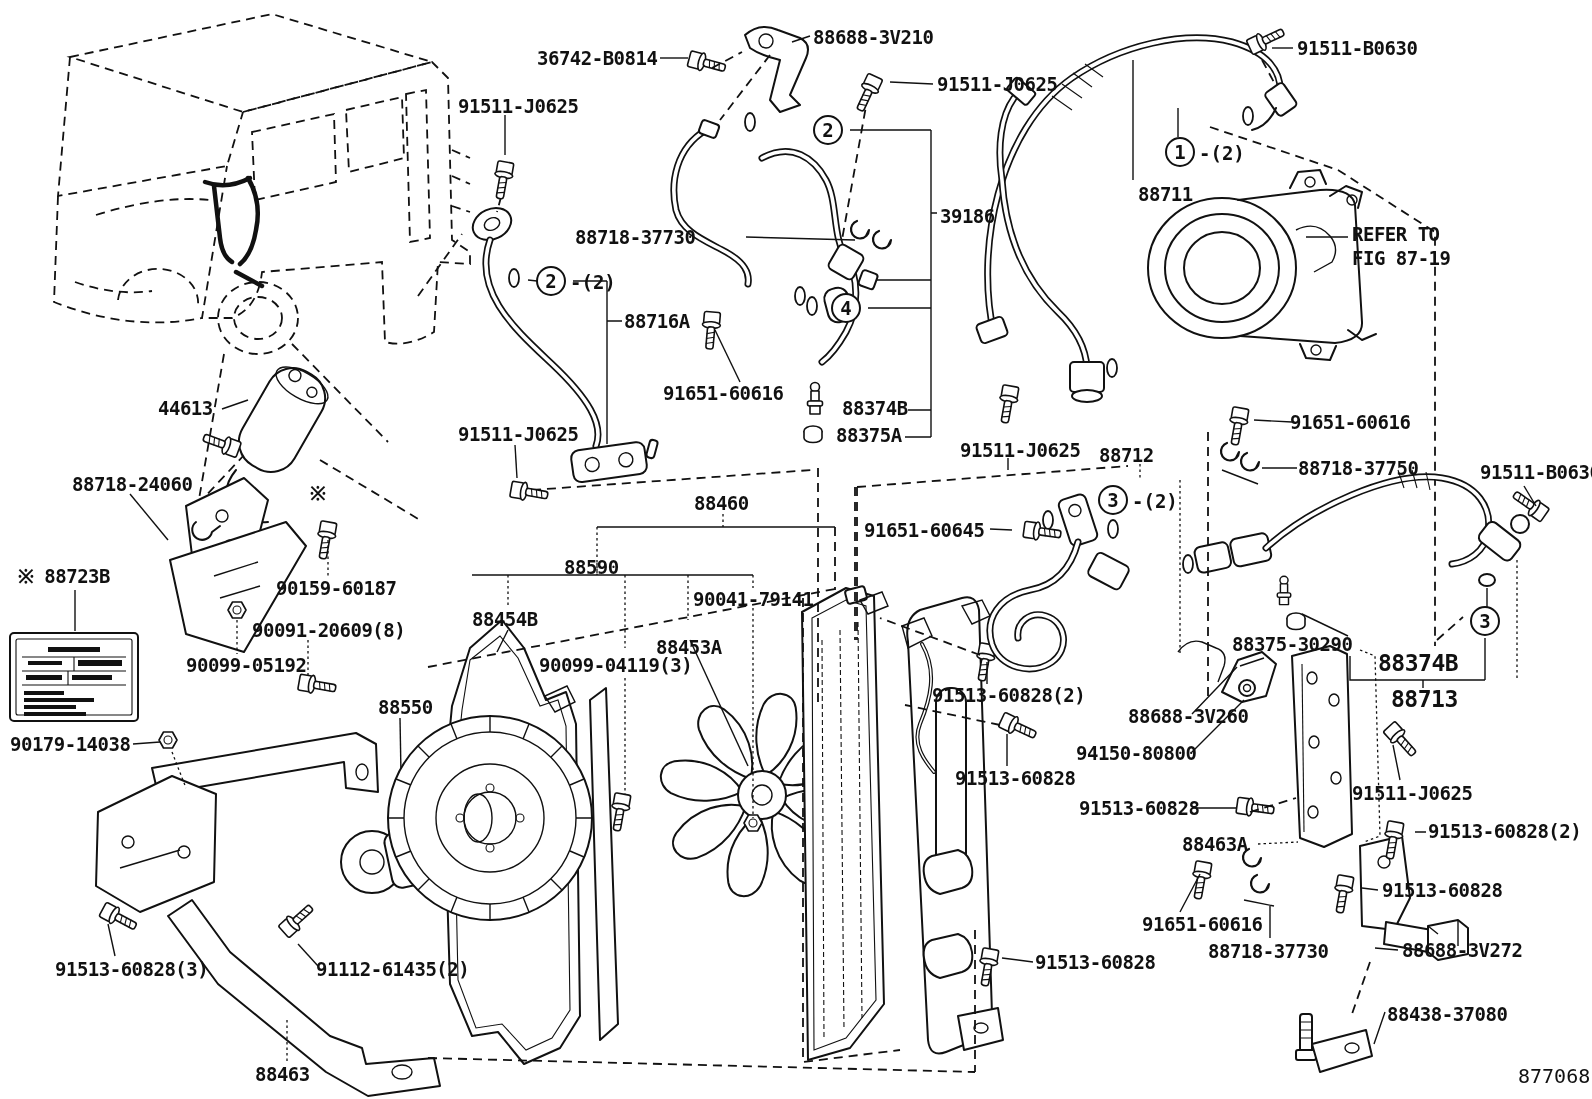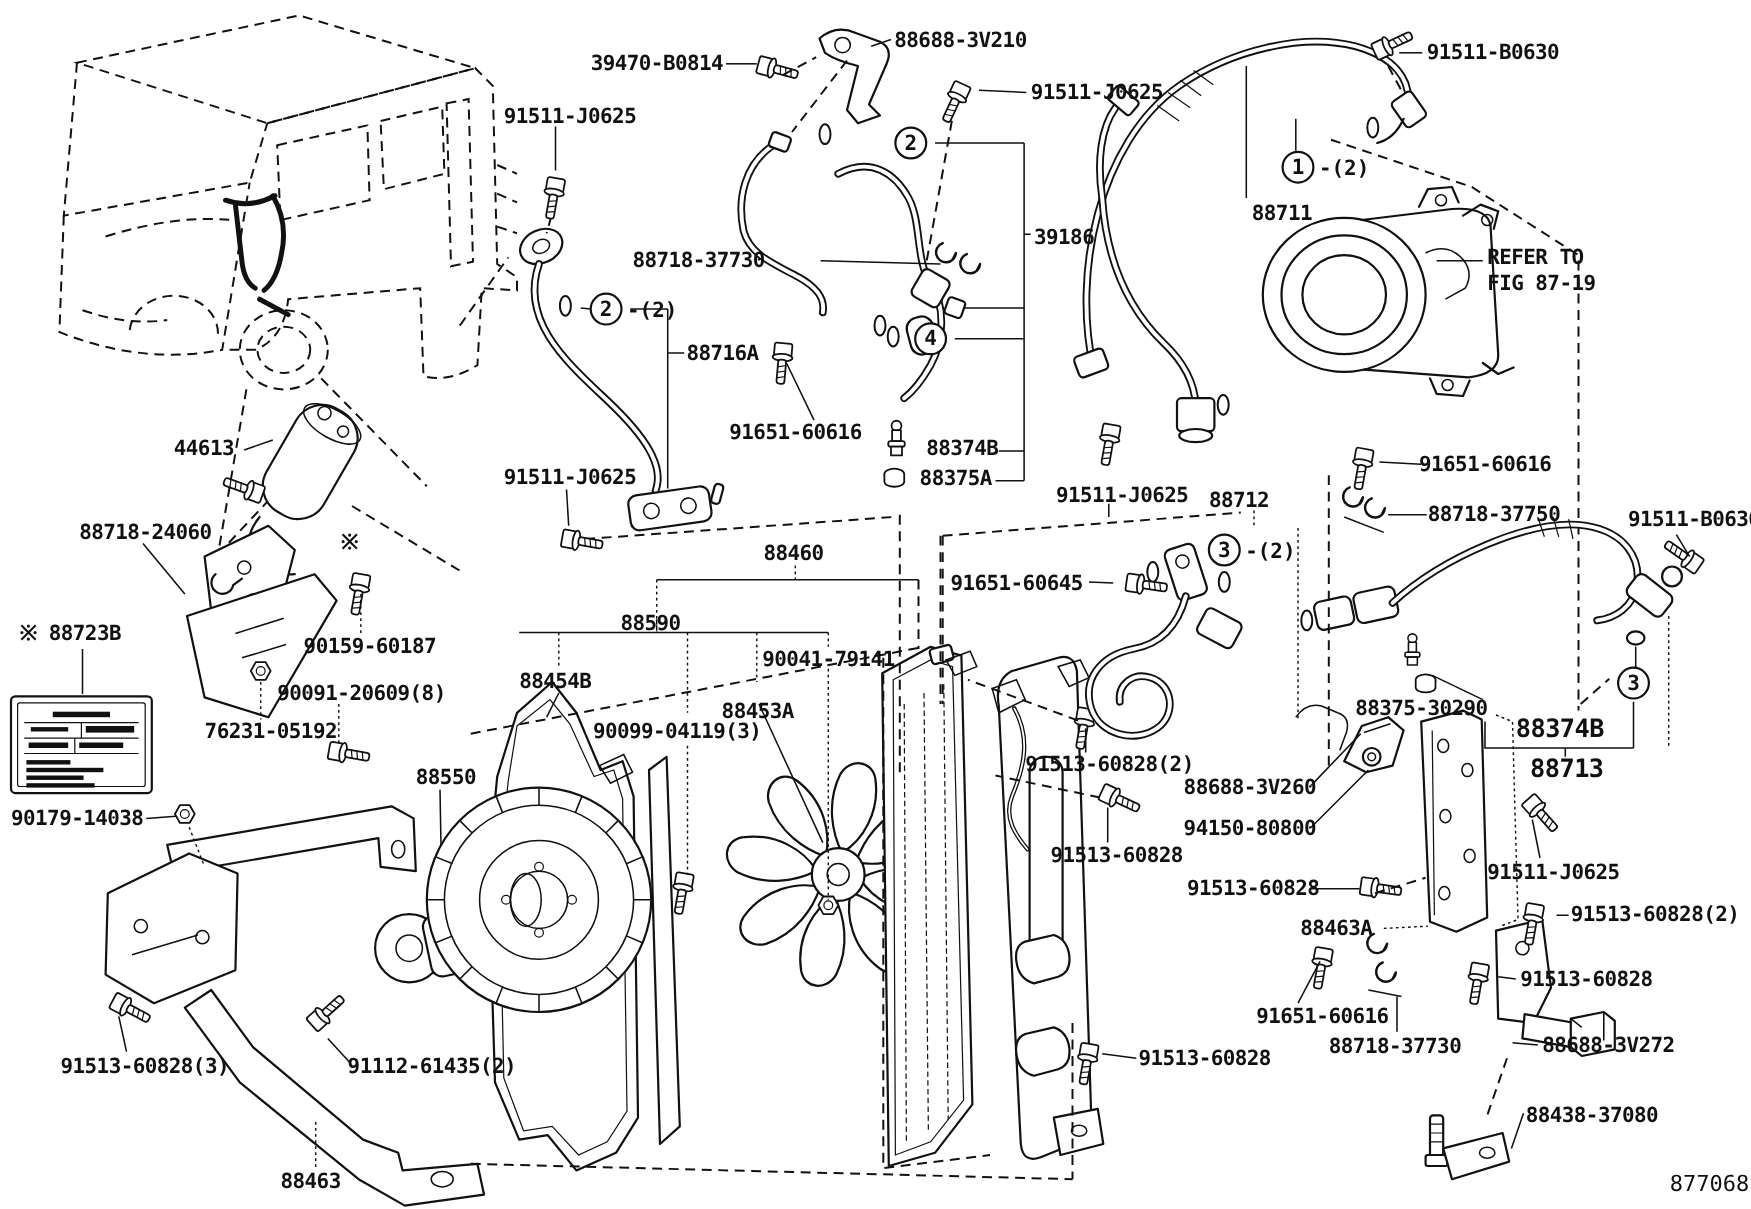--- a/index.html
+++ b/index.html
@@ -428,55 +428,55 @@
     <use href="#bolt" transform="translate(1010,392) rotate(100)"></use>
     <use href="#bolt" transform="translate(328,528) rotate(100)"></use>
     <use href="#bolt" transform="translate(305,683) rotate(10)"></use>
     <use href="#nut" x="237" y="610"></use>
     <line x1="1272" y1="48" x2="1293" y2="48" class="thin"></line>
     <path d="M328,540 V576 M308,640 V678 M237,620 V654" class="dot"></path>
     <path d="M712,68 L742,52" class="dash"></path>
   </g>
 </svg>
 
-<div class="lbl" style="left:537px;top:48px">39470-B0814</div>
+<div class="lbl" style="left:537px;top:48px">36742-B0814</div>
 <div class="lbl" style="left:813px;top:27px">88688-3V210</div>
 <div class="lbl" style="left:937px;top:74px">91511-J0625</div>
 <div class="lbl" style="left:1297px;top:38px">91511-B0630</div>
 <div class="lbl" style="left:458px;top:96px">91511-J0625</div>
 <div class="lbl" style="left:940px;top:206px">39186</div>
 <div class="lbl" style="left:575px;top:227px">88718-37730</div>
 <div class="lbl" style="left:624px;top:311px">88716A</div>
 <div class="lbl" style="left:1138px;top:184px">88711</div>
 <div class="lbl" style="left:1352px;top:224px">REFER TO</div>
 <div class="lbl" style="left:1352px;top:248px">FIG 87-19</div>
 <div class="lbl" style="left:158px;top:398px">44613</div>
 <div class="lbl" style="left:458px;top:424px">91511-J0625</div>
 <div class="lbl" style="left:72px;top:474px">88718-24060</div>
 <div class="lbl" style="left:18px;top:566px">※ 88723B</div>
 <div class="lbl" style="left:276px;top:578px">90159-60187</div>
 <div class="lbl" style="left:252px;top:620px">90091-20609(8)</div>
-<div class="lbl" style="left:186px;top:655px">76231-05192</div>
+<div class="lbl" style="left:186px;top:655px">90099-05192</div>
 <div class="lbl" style="left:378px;top:697px">88550</div>
 <div class="lbl" style="left:564px;top:557px">88590</div>
 <div class="lbl" style="left:694px;top:493px">88460</div>
 <div class="lbl" style="left:663px;top:383px">91651-60616</div>
 <div class="lbl" style="left:842px;top:398px">88374B</div>
 <div class="lbl" style="left:836px;top:425px">88375A</div>
 <div class="lbl" style="left:960px;top:440px">91511-J0625</div>
 <div class="lbl" style="left:1099px;top:445px">88712</div>
 <div class="lbl" style="left:864px;top:520px">91651-60645</div>
 <div class="lbl" style="left:1290px;top:412px">91651-60616</div>
 <div class="lbl" style="left:1298px;top:458px">88718-37750</div>
 <div class="lbl" style="left:1480px;top:462px">91511-B0630</div>
 <div class="lbl" style="left:1232px;top:634px">88375-30290</div>
 <div class="lbl big" style="left:1378px;top:651px">88374B</div>
 <div class="lbl big" style="left:1391px;top:687px">88713</div>
 <div class="lbl" style="left:932px;top:685px">91513-60828(2)</div>
-<div class="lbl" style="left:1076px;top:706px">88688-3V260</div>
+<div class="lbl" style="left:1128px;top:706px">88688-3V260</div>
 <div class="lbl" style="left:1076px;top:743px">94150-80800</div>
 <div class="lbl" style="left:955px;top:768px">91513-60828</div>
 <div class="lbl" style="left:1079px;top:798px">91513-60828</div>
 <div class="lbl" style="left:1352px;top:783px">91511-J0625</div>
 <div class="lbl" style="left:1428px;top:821px">91513-60828(2)</div>
 <div class="lbl" style="left:1182px;top:834px">88463A</div>
 <div class="lbl" style="left:1382px;top:880px">91513-60828</div>
 <div class="lbl" style="left:1142px;top:914px">91651-60616</div>
 <div class="lbl" style="left:1208px;top:941px">88718-37730</div>
 <div class="lbl" style="left:1402px;top:940px">88688-3V272</div>

